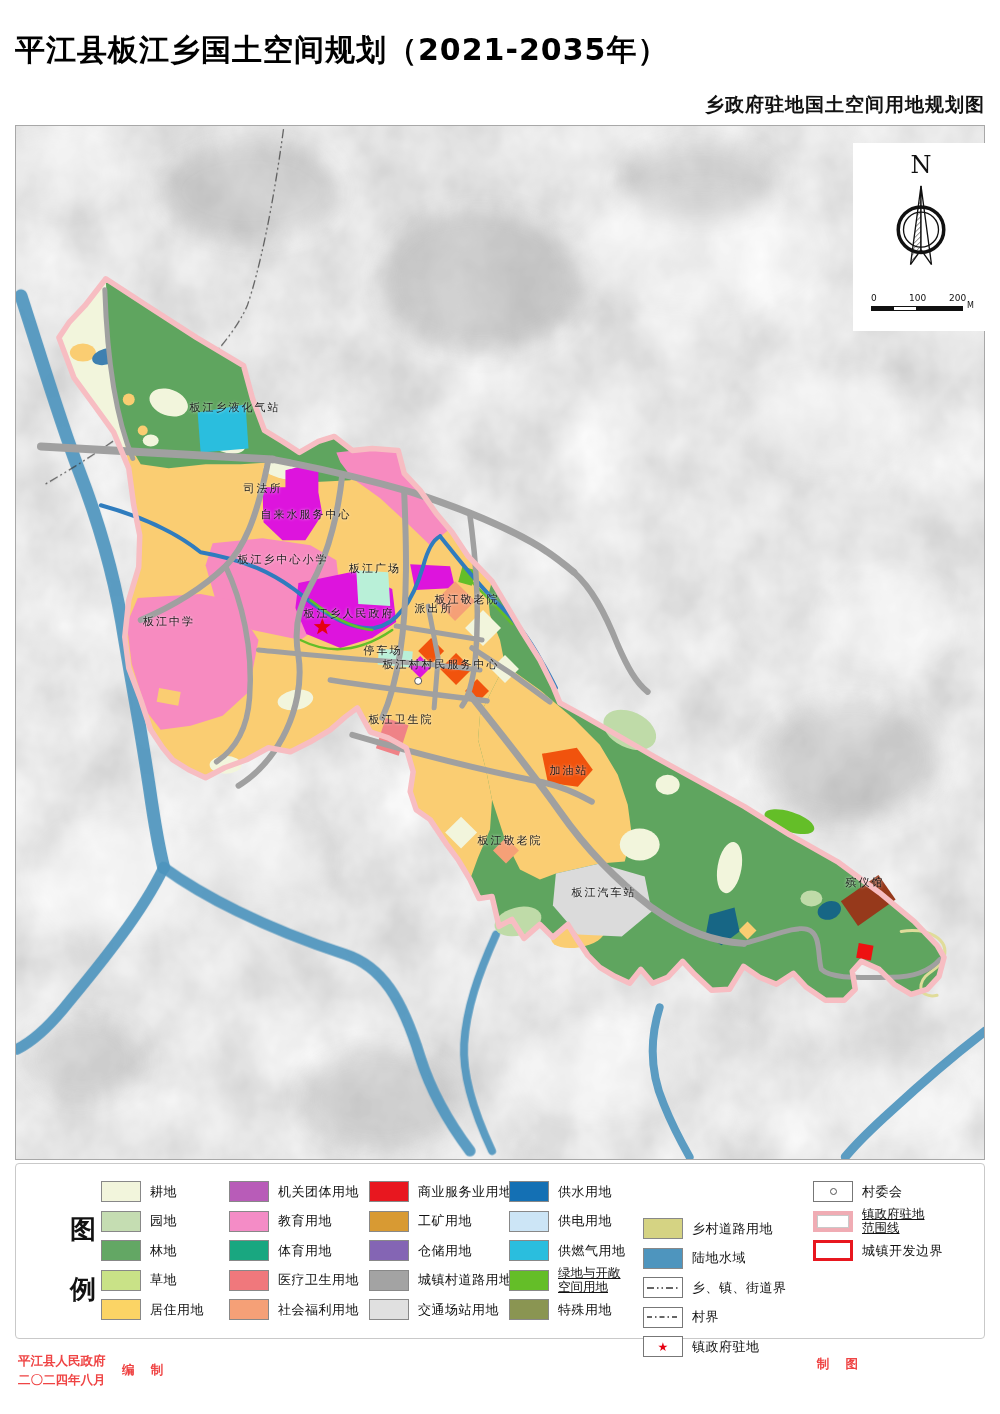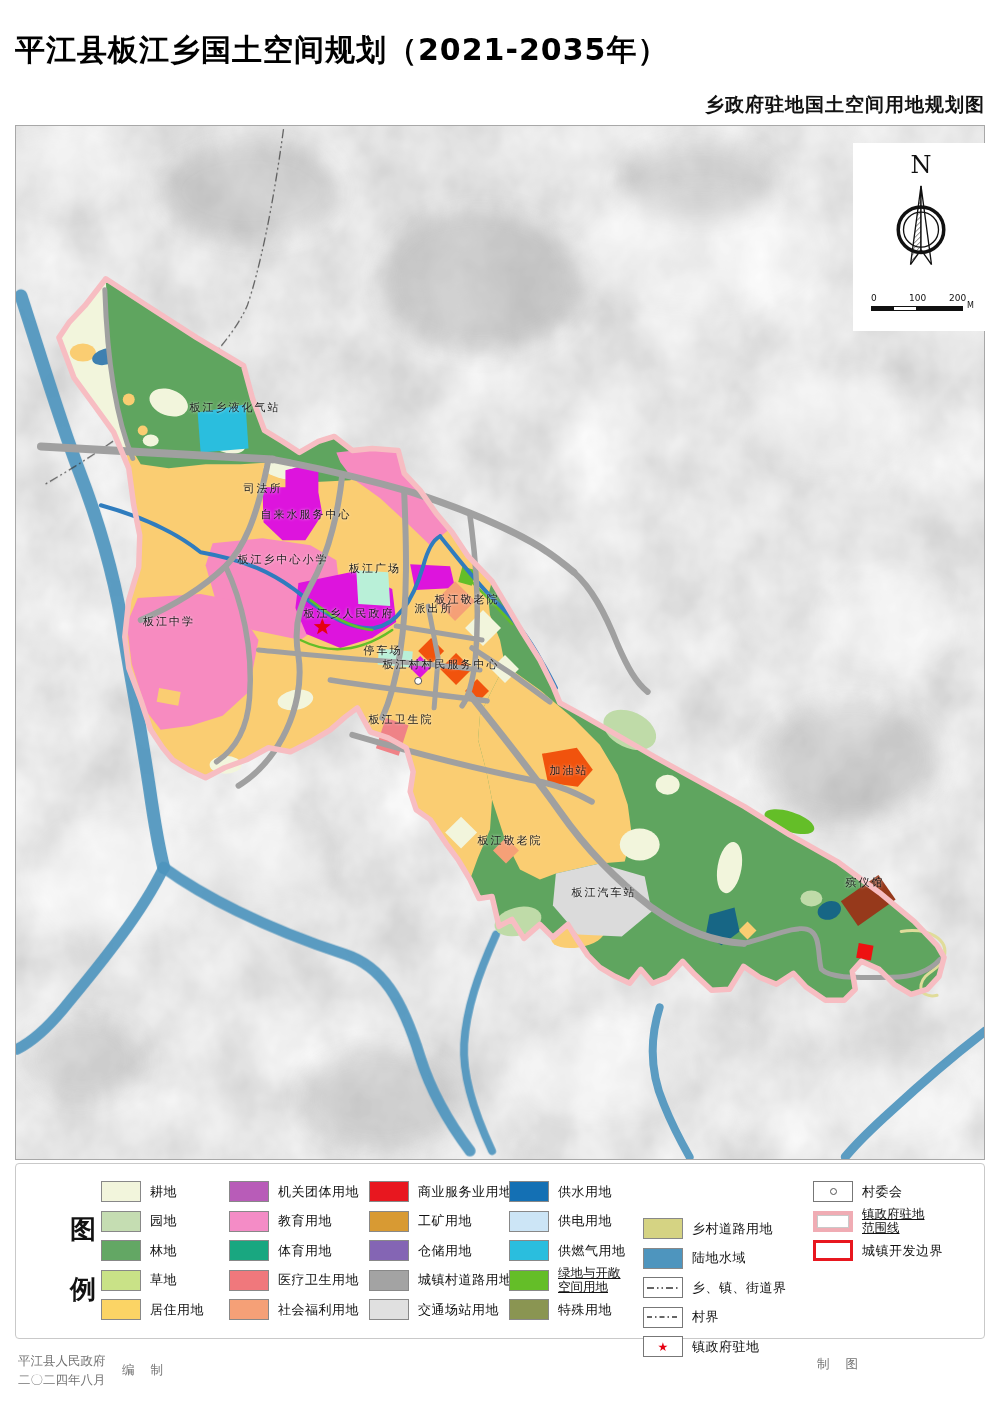--- a/index.html
+++ b/index.html
@@ -42,21 +42,21 @@
   .lg-item{height:29.5px;display:flex;align-items:center;}
   .lg-swatch{width:40px;height:21px;border:1px solid #888;box-sizing:border-box;flex:none;}
   .lg-swatch.sym{background:#fff;border:1px solid #777;display:flex;align-items:center;justify-content:center;}
   .lg-swatch.outline-pink{background:#fff;border:4px solid #F0ACB4;box-shadow:inset 0 0 0 1px #c9c9c9;}
   .lg-swatch.outline-red{background:#fff;border:3px solid #E8171F;}
   .lg-dot{width:5px;height:5px;border:1px solid #555;border-radius:50%;}
   .lg-star{color:#E60012;font-size:12px;line-height:1;}
   .lg-label{margin-left:9px;font-size:13px;color:#111;letter-spacing:.5px;}
   .lg-label.wrap{width:72px;line-height:1.15;font-size:12.5px;text-align:left;letter-spacing:0;text-decoration:underline;}
   
-  .footer{position:absolute;left:0;top:1344px;width:876px;height:60px;font-size:12.5px;color:#737373;}
+  .footer{position:absolute;left:0;top:1344px;width:876px;height:60px;font-size:12.5px;color:#ef4444;font-weight:bold;}
   .f-left{position:absolute;left:18px;top:8px;line-height:1.5;}
   .f-left-role{position:absolute;left:122px;top:18px;letter-spacing:6px;}
   .f-right{position:absolute;right:58px;top:2px;line-height:1.6;text-align:right;}
   .f-right-role{position:absolute;right:12px;top:12px;letter-spacing:6px;}
 </style>
 </head>
 <body>
 
 <div class="page-title">平江县板江乡国土空间规划（2021-2035年）</div>
 <div class="page-subtitle">乡政府驻地国土空间用地规划图</div>

